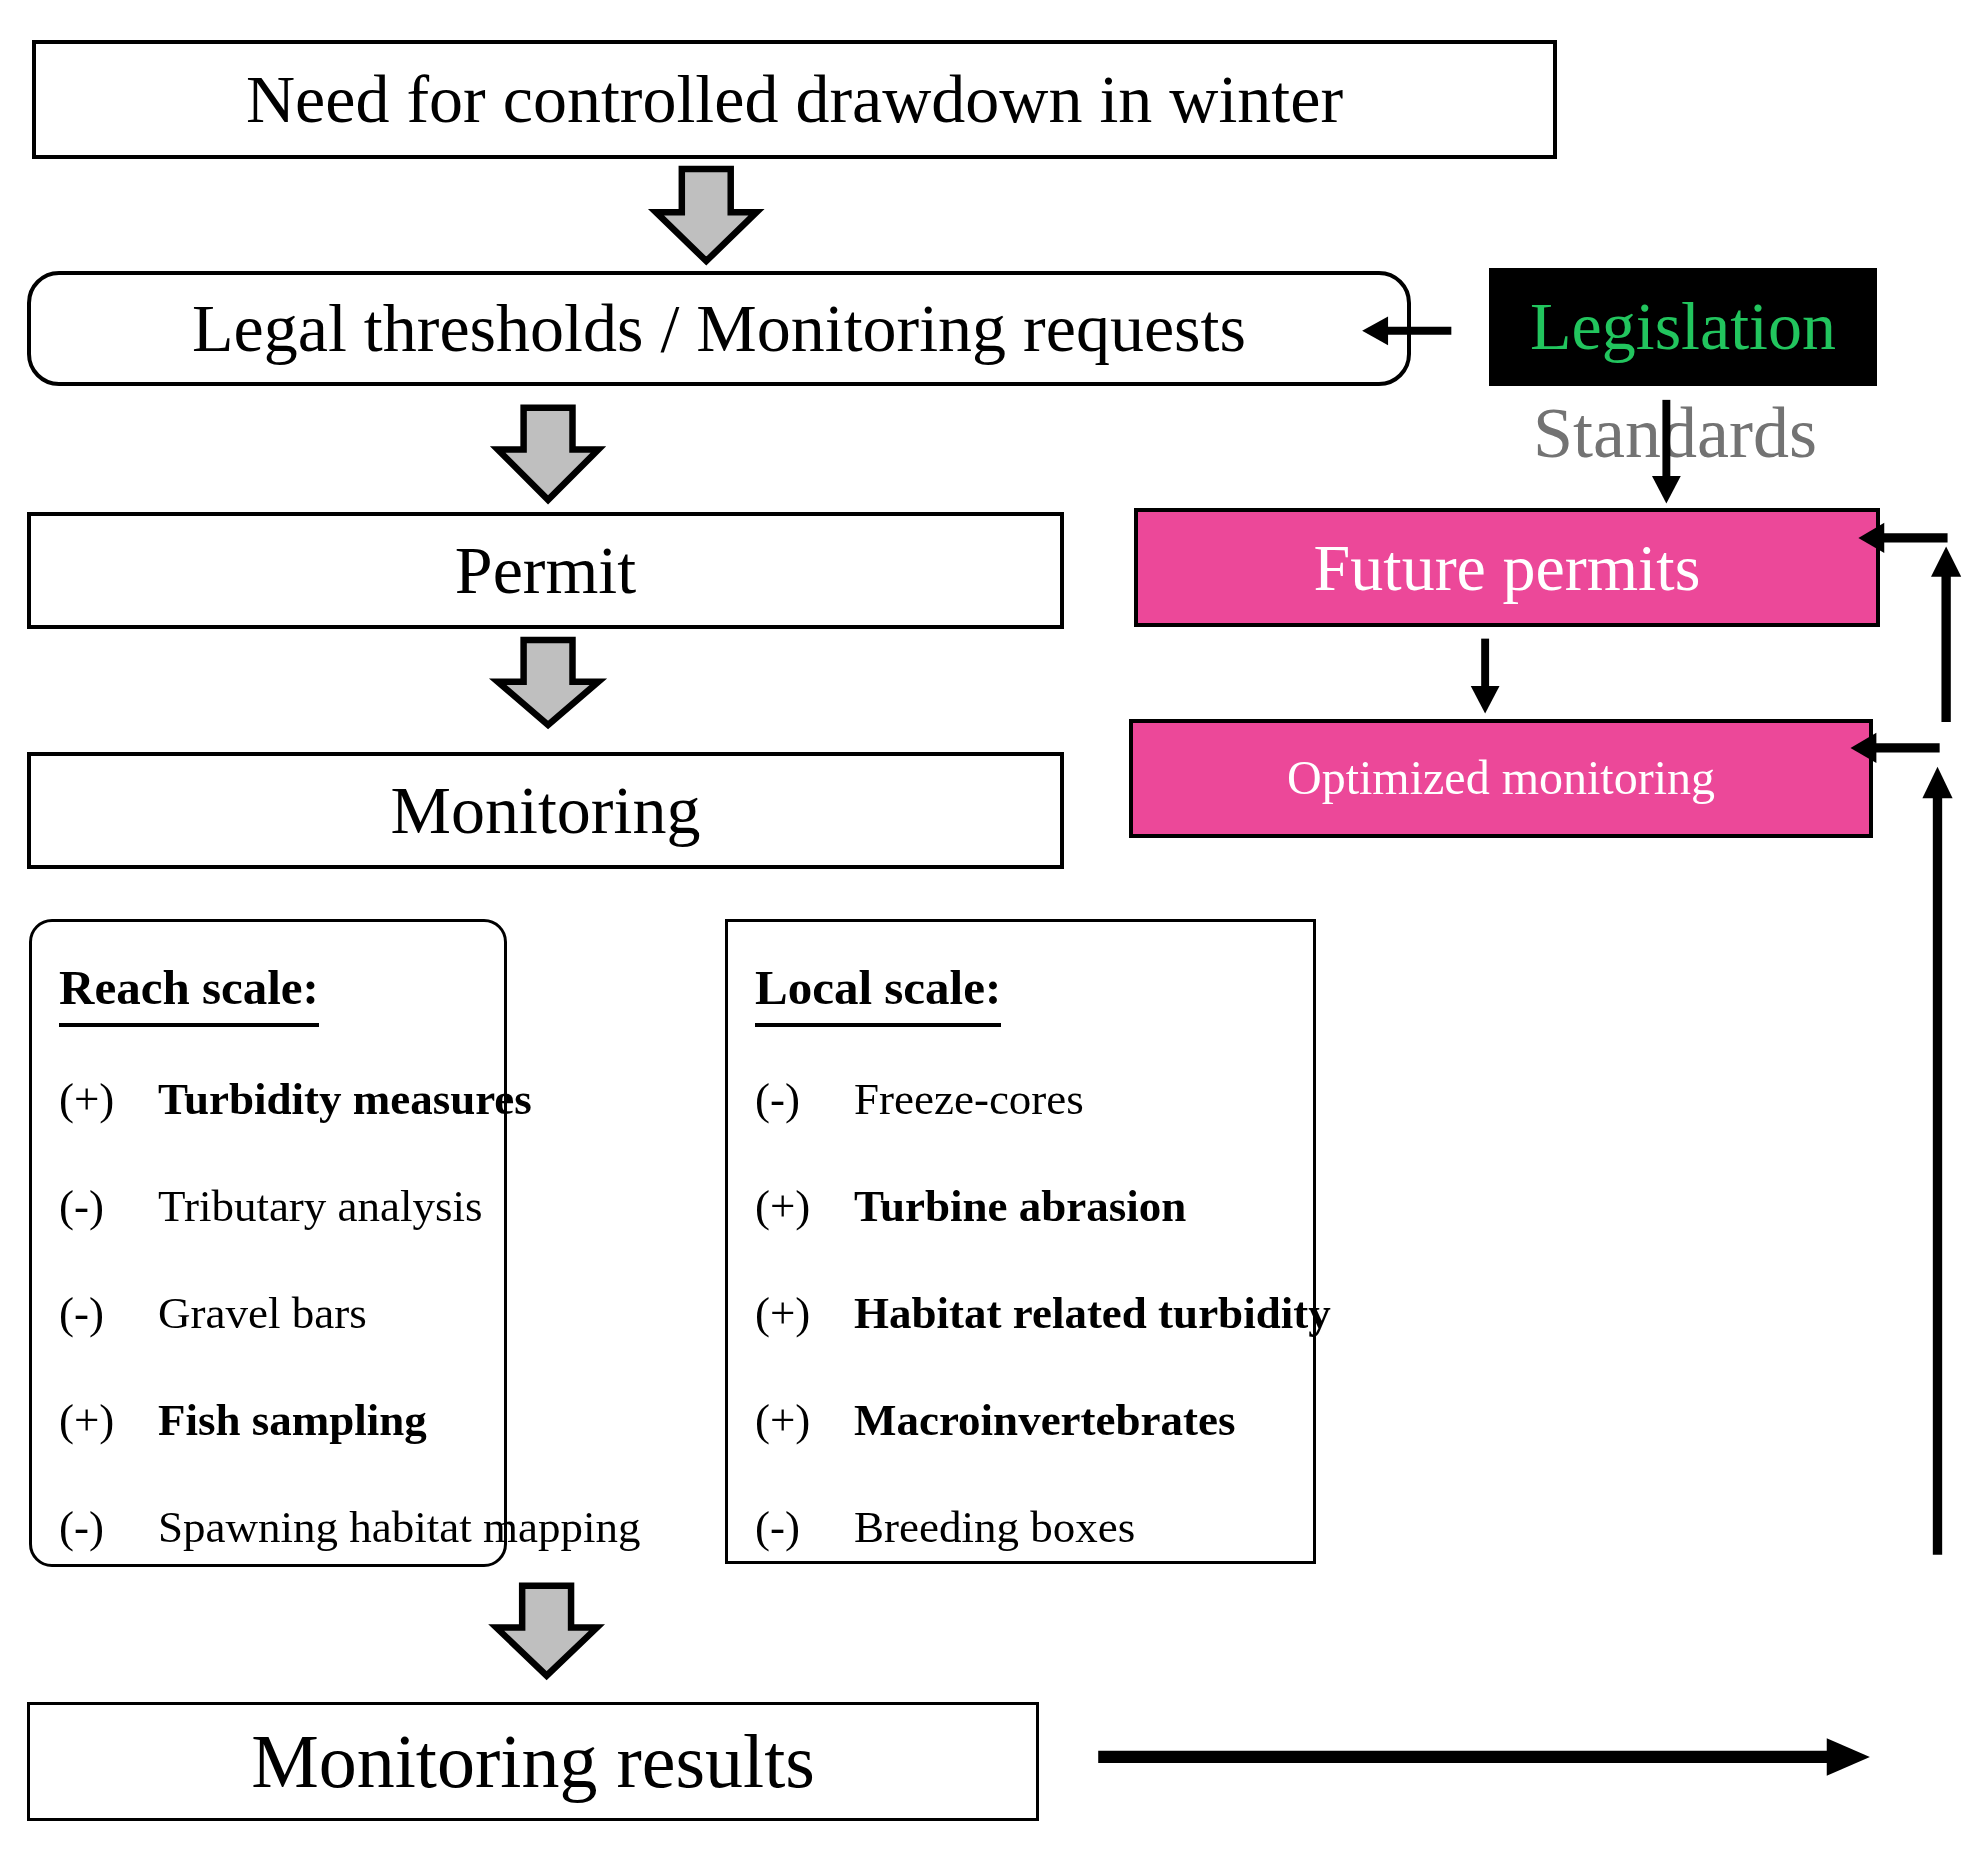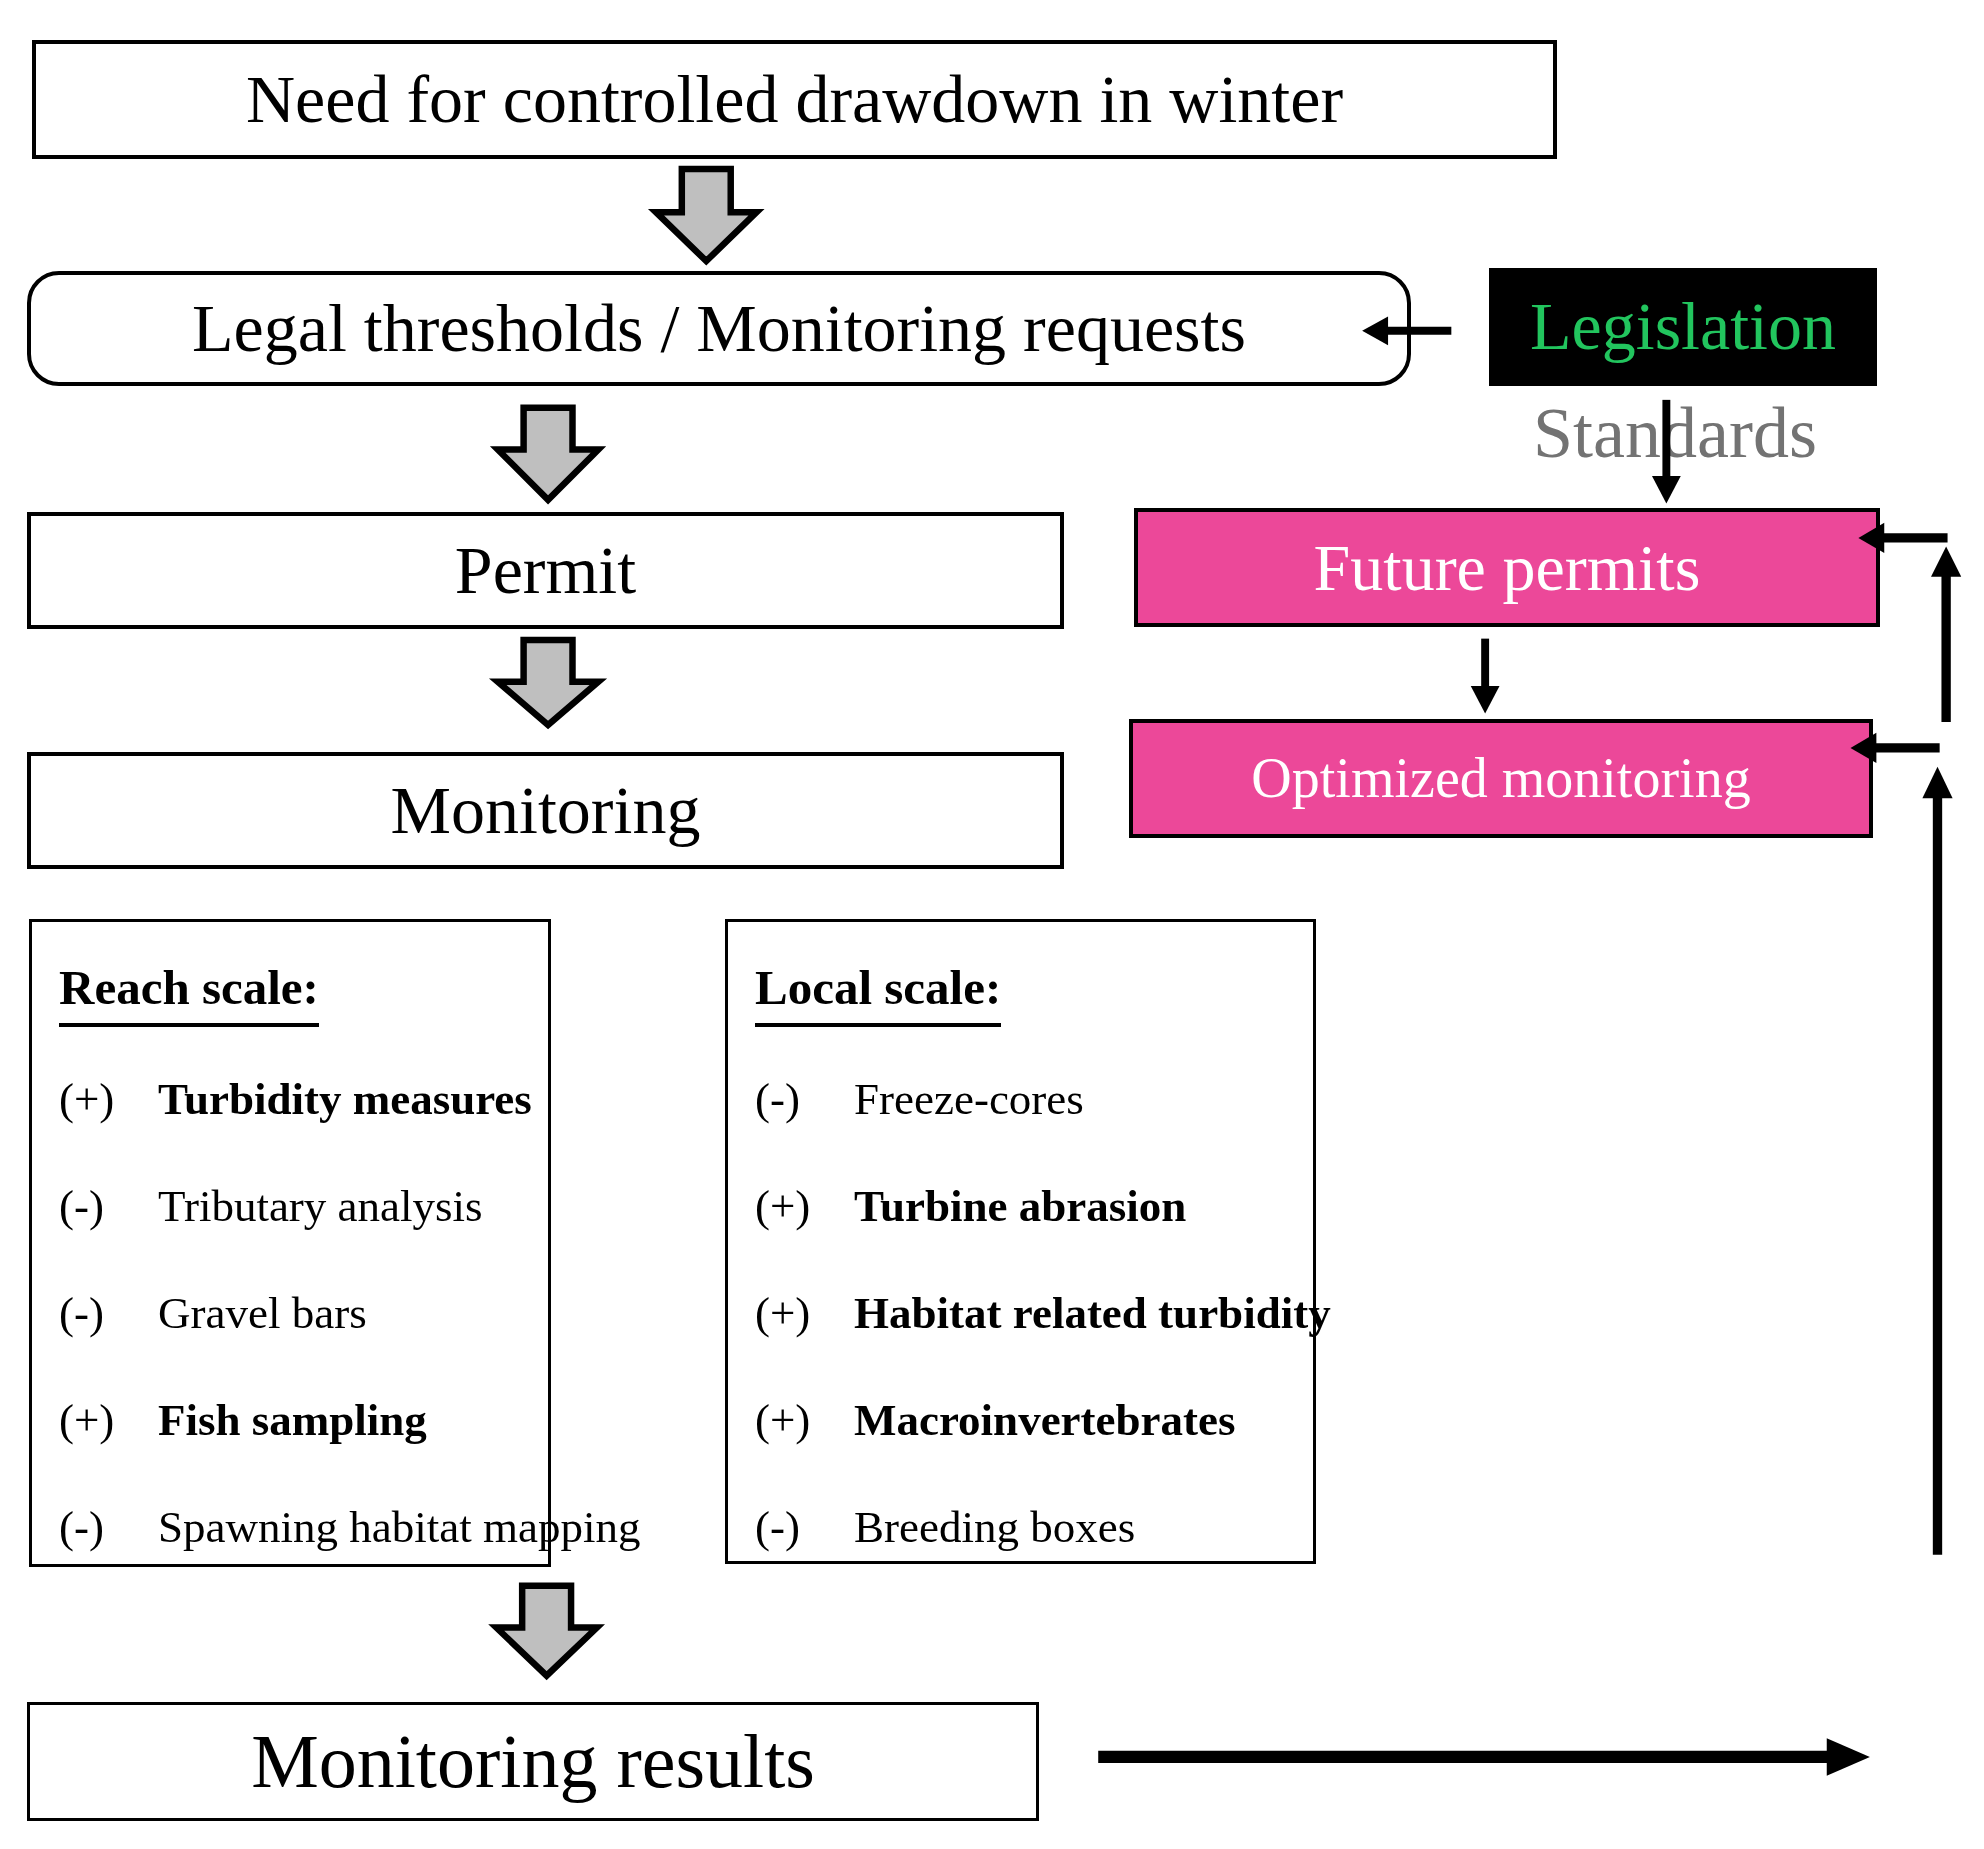--- a/index.html
+++ b/index.html
@@ -77,23 +77,23 @@
   <div class="box" style="left:27px;top:271px;width:1384px;height:115px;border-radius:32px;">Legal thresholds / Monitoring requests</div>
 
   <div class="box black" style="left:1489px;top:268px;width:388px;height:118px;border:none;">Legislation</div>
 
   <div class="box" style="left:27px;top:512px;width:1037px;height:117px;">Permit</div>
 
   <div class="box gray" style="left:1104px;top:508px;width:746px;height:119px;font-size:66px;">Future permits</div>
 
   <div class="box" style="left:27px;top:752px;width:1037px;height:117px;">Monitoring</div>
 
-  <div class="box gray" style="left:1099px;top:719px;width:744px;height:119px;font-size:56px;">Optimized monitoring</div>
-
-  <div class="scalebox" style="left:29px;top:919px;width:522px;height:648px;">
+  <div class="box gray" style="left:1099px;top:719px;width:744px;height:119px;font-size:48px;">Optimized monitoring</div>
+
+  <div class="scalebox" style="left:29px;top:919px;width:478px;height:648px;border-radius:23px;">
     <span class="scale-heading">Reach scale:</span>
     <div>
 
         <div class="li-row">
           <span class="li-sign">(+)</span>
           <span class="li-label bold">Turbidity measures</span>
         </div>
 
         <div class="li-row">
           <span class="li-sign">(-)</span>

